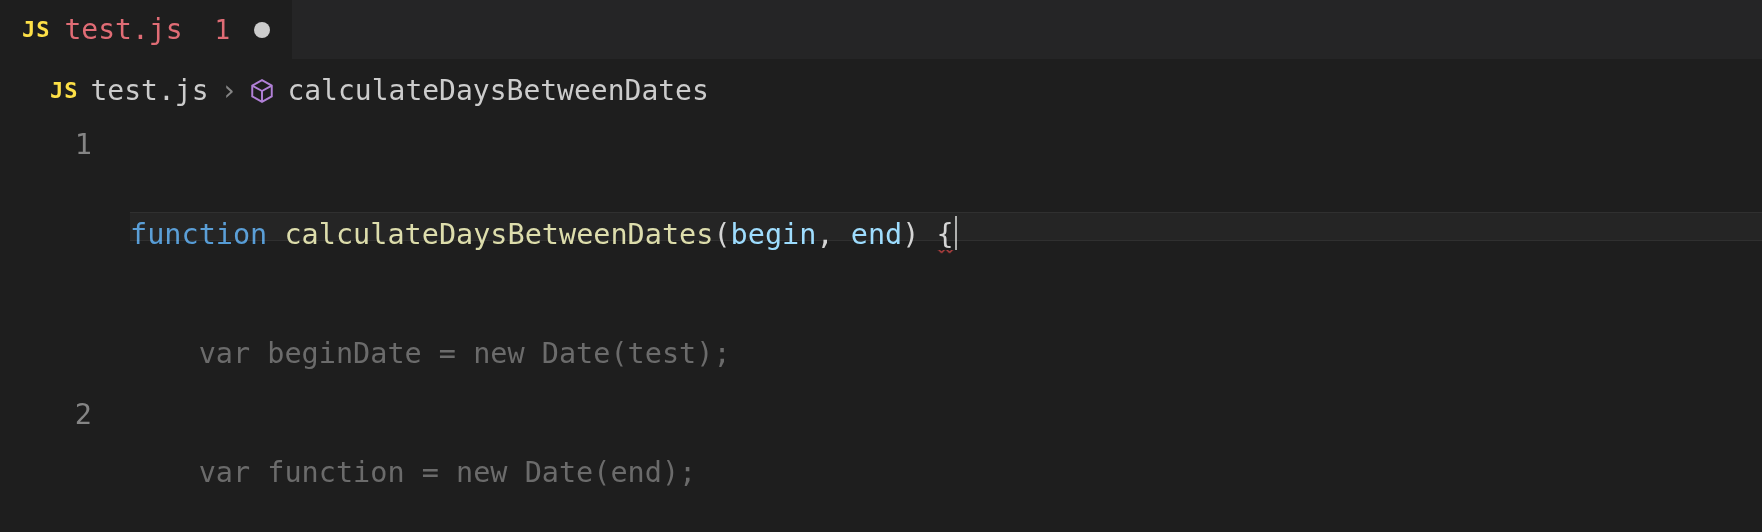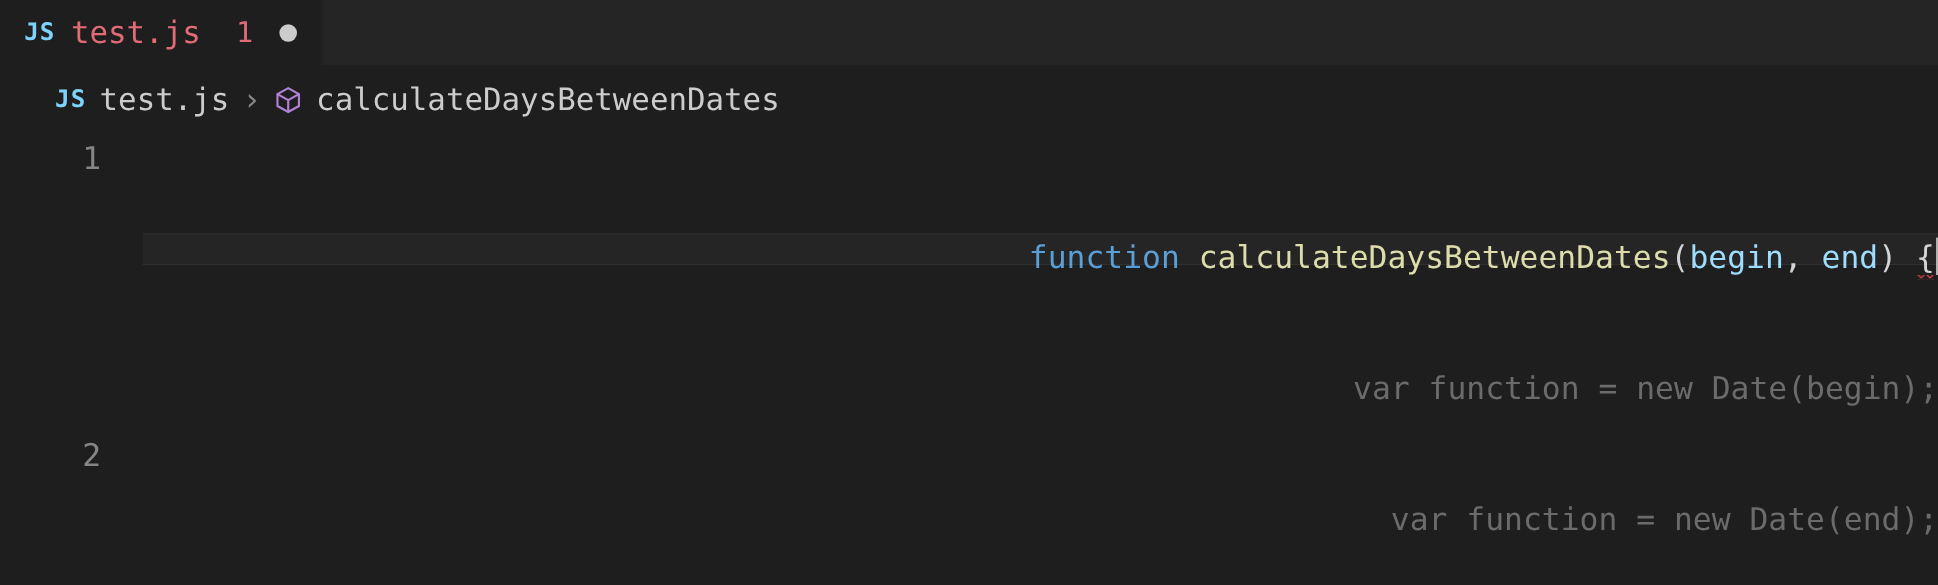--- a/index.html
+++ b/index.html
@@ -30,21 +30,21 @@
   }
   .tab .name { color: #e06c75; font-size: 28px; }
   .tab .count { color: #e06c75; font-size: 26px; margin-left: 18px; }
   .tab .dirty-dot {
     width: 16px; height: 16px; border-radius: 50%;
     background: #cccccc;
     margin-left: 10px;
   }
   .js-badge {
     font-weight: 700; font-size: 22px;
-    color: #7dd3fc; letter-spacing: 1px;
+    color: #fde047; letter-spacing: 1px;
   }
   .breadcrumb {
     display: flex; align-items: center; gap: 12px;
     padding: 14px 10px 14px 50px;
     font-size: 28px;
     color: #cccccc;
     background: #1e1e1e;
     border-bottom: 1px solid #1e1e1e;
   }
   .breadcrumb .sep { color: #858585; }
@@ -60,21 +60,21 @@
     padding-right: 38px;
     text-align: right;
     color: #858585;
     user-select: none;
   }
   .code {
     flex: 1;
     white-space: pre;
   }
   .gline { height: 45px; line-height:45px; }
-  .cline { height: 29px; line-height:45px; position:relative;text-align:right;}
+  .cline { height: 29px; line-height:45px; position:relative;}
   .active-line-bg {
     position:absolute; inset:0; background:rgba(255,255,255,0.03);
     border-top:1px solid rgba(255,255,255,0.05);
     border-bottom:1px solid rgba(255,255,255,0.05);
   }
   .tok-kw { color:#569cd6; }
   .tok-fn { color:#dcdcaa; }
   .tok-param { color:#9cdcfe; }
   .tok-punc { color:#d4d4d4; }
   .tok-ghost { color:#6b6b6b; }
@@ -122,20 +122,20 @@
     <div class="gline">1</div>
     <div class="gline"></div>
     <div class="gline"></div>
     <div class="gline"></div>
     <div class="gline"></div>
     <div class="gline"></div>
     <div class="gline">2</div>
   </div>
   <div class="code">
     <div class="cline"><span class="active-line-bg"></span><span class="tok-kw">function</span><span class="tok-punc"> </span><span class="tok-fn">calculateDaysBetweenDates</span><span class="tok-punc">(</span><span class="tok-param">begin</span><span class="tok-punc">, </span><span class="tok-param">end</span><span class="tok-punc">)</span><span class="tok-punc"> </span><span class="tok-punc squiggle">{</span><span class="cursor"></span></div>
-    <div class="cline"><span class="tok-ghost">    var function = new Date(begin);</span></div>
+    <div class="cline"><span class="tok-ghost">    var beginDate = new Date(test);</span></div>
     <div class="cline"><span class="tok-ghost">    var function = new Date(end);</span></div>
     
     
     
     
   </div>
 </div>
 
 </body></html>

